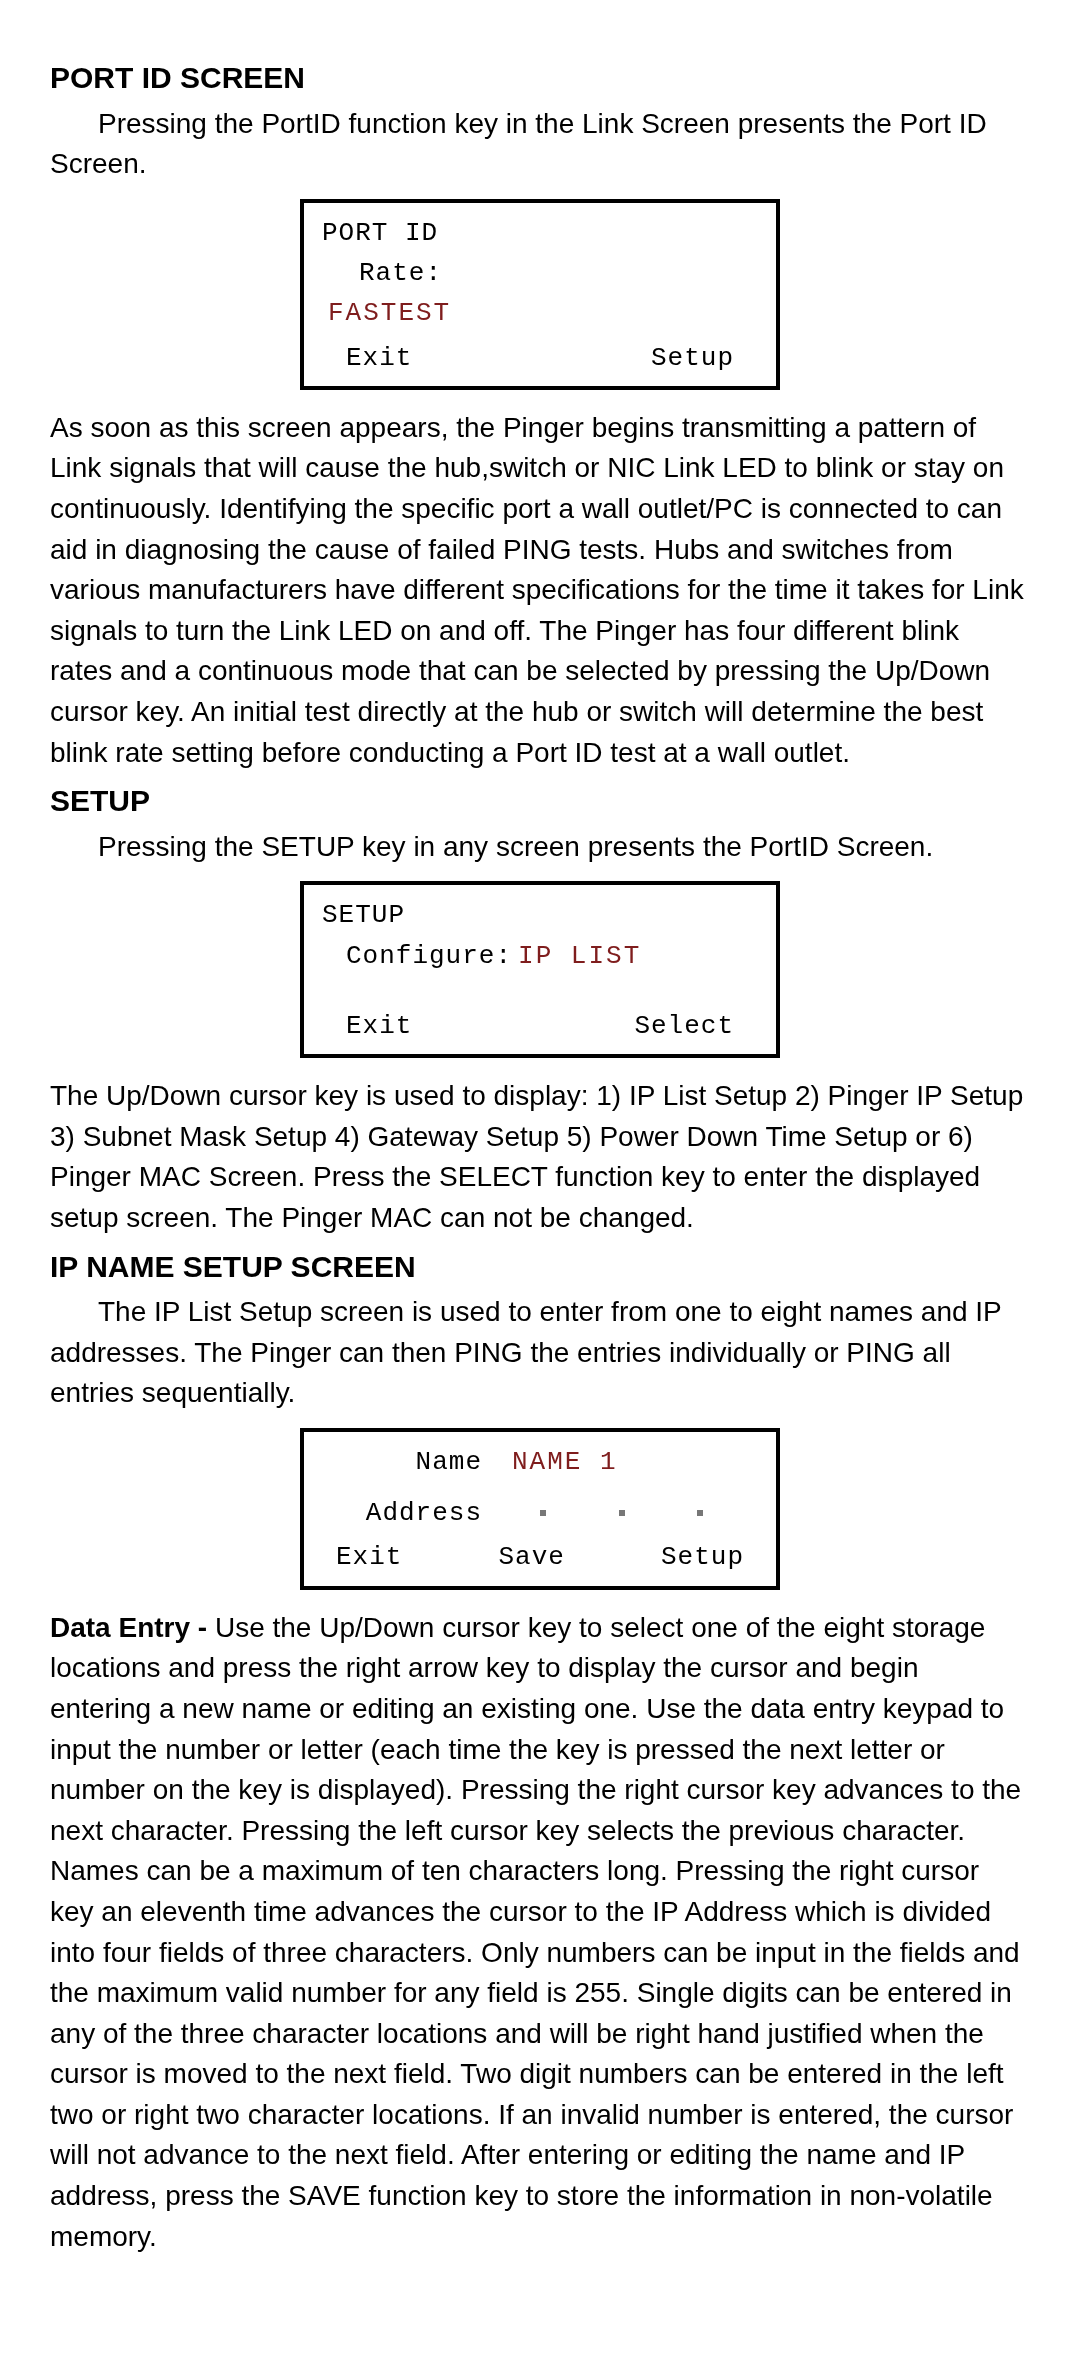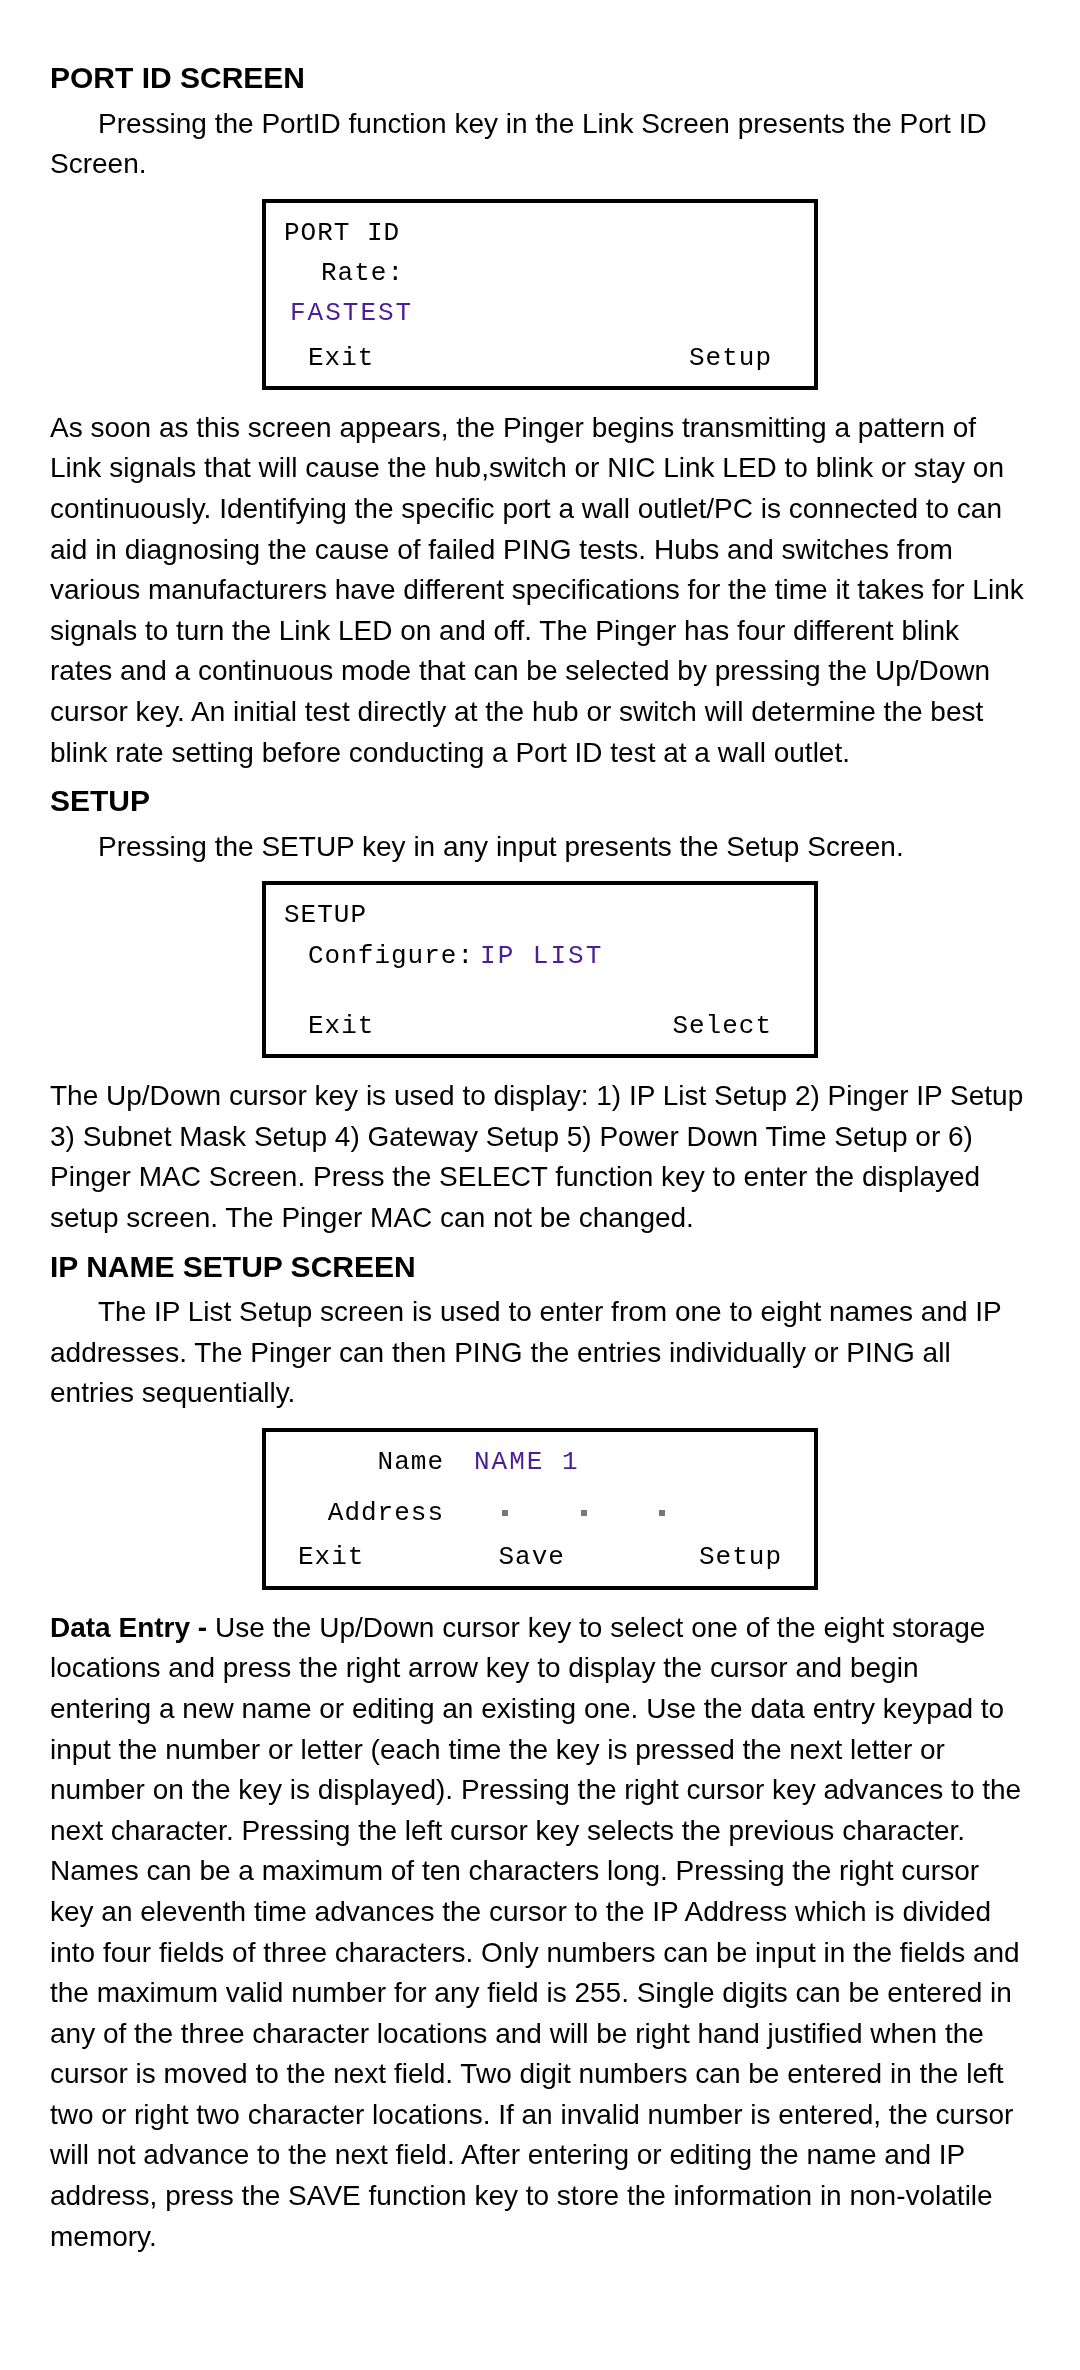--- a/index.html
+++ b/index.html
@@ -18,31 +18,31 @@
     font-weight: bold;
     font-size: 30px;
     margin: 6px 0 4px 0;
   }
   .para { margin: 0 3px 6px 0; text-align: left; }
   .indent { text-indent: 48px; }
   .inline-bold { font-weight: bold; }
   .lcd-wrap { display: flex; justify-content: center; margin: 14px 0 18px 0; }
   .lcd {
     border: 4px solid #000;
-    width: 556px;
+    width: 480px;
     padding: 10px 18px 8px 18px;
     font-family: "Courier New", Courier, monospace;
     font-size: 26px;
     line-height: 1.55;
     letter-spacing: 1px;
   }
   .lcd .title { font-weight: normal; }
   .lcd .row { display: flex; }
   .lcd .label { text-align: right; }
-  .lcd .val { color: #4c1d95; margin-left: 6px; letter-spacing: 2px; }
+  .lcd .val { color: #7f1d1d; margin-left: 6px; letter-spacing: 2px; }
   .lcd .actions { display: flex; justify-content: space-between; padding: 0 24px; margin-top: 4px; }
   .lcd .actions3 { display: flex; justify-content: space-between; padding: 0 14px; margin-top: 4px; }
   .dot { display:inline-block; width: 6px; height: 6px; background:#777; margin: 0 28px; vertical-align: middle; }
 </style>
 </head>
 <body>
 
 <div class="heading">PORT ID SCREEN</div>
 <p class="para indent">Pressing the PortID function key in the Link Screen presents the Port ID Screen.</p>
 
@@ -56,21 +56,21 @@
     <div class="actions">
       <span>Exit</span>
       <span>Setup</span>
     </div>
   </div>
 </div>
 
 <p class="para">As soon as this screen appears, the Pinger begins transmitting a pattern of Link signals that will cause the hub,switch or NIC Link LED to blink or stay on continuously. Identifying the specific port a wall outlet/PC is connected to can aid in diagnosing the cause of failed PING tests. Hubs and switches from various manufacturers have different specifications for the time it takes for Link signals to turn the Link LED on and off. The Pinger has four different blink rates and a continuous mode that can be selected by pressing the Up/Down cursor key.  An initial test directly at the hub or switch will determine the best blink rate setting before conducting a Port ID test at a wall outlet.</p>
 
 <div class="heading">SETUP</div>
-<p class="para indent">Pressing the SETUP key in any input presents the Setup Screen.</p>
+<p class="para indent">Pressing the SETUP key in any screen presents the PortID Screen.</p>
 
 <div class="lcd-wrap">
   <div class="lcd">
     <div class="title">SETUP</div>
     <div class="row" style="padding-left:24px;">
       <span>Configure:</span>
       <span class="val">IP LIST</span>
     </div>
     <div style="height:26px;"></div>
     <div class="actions">

